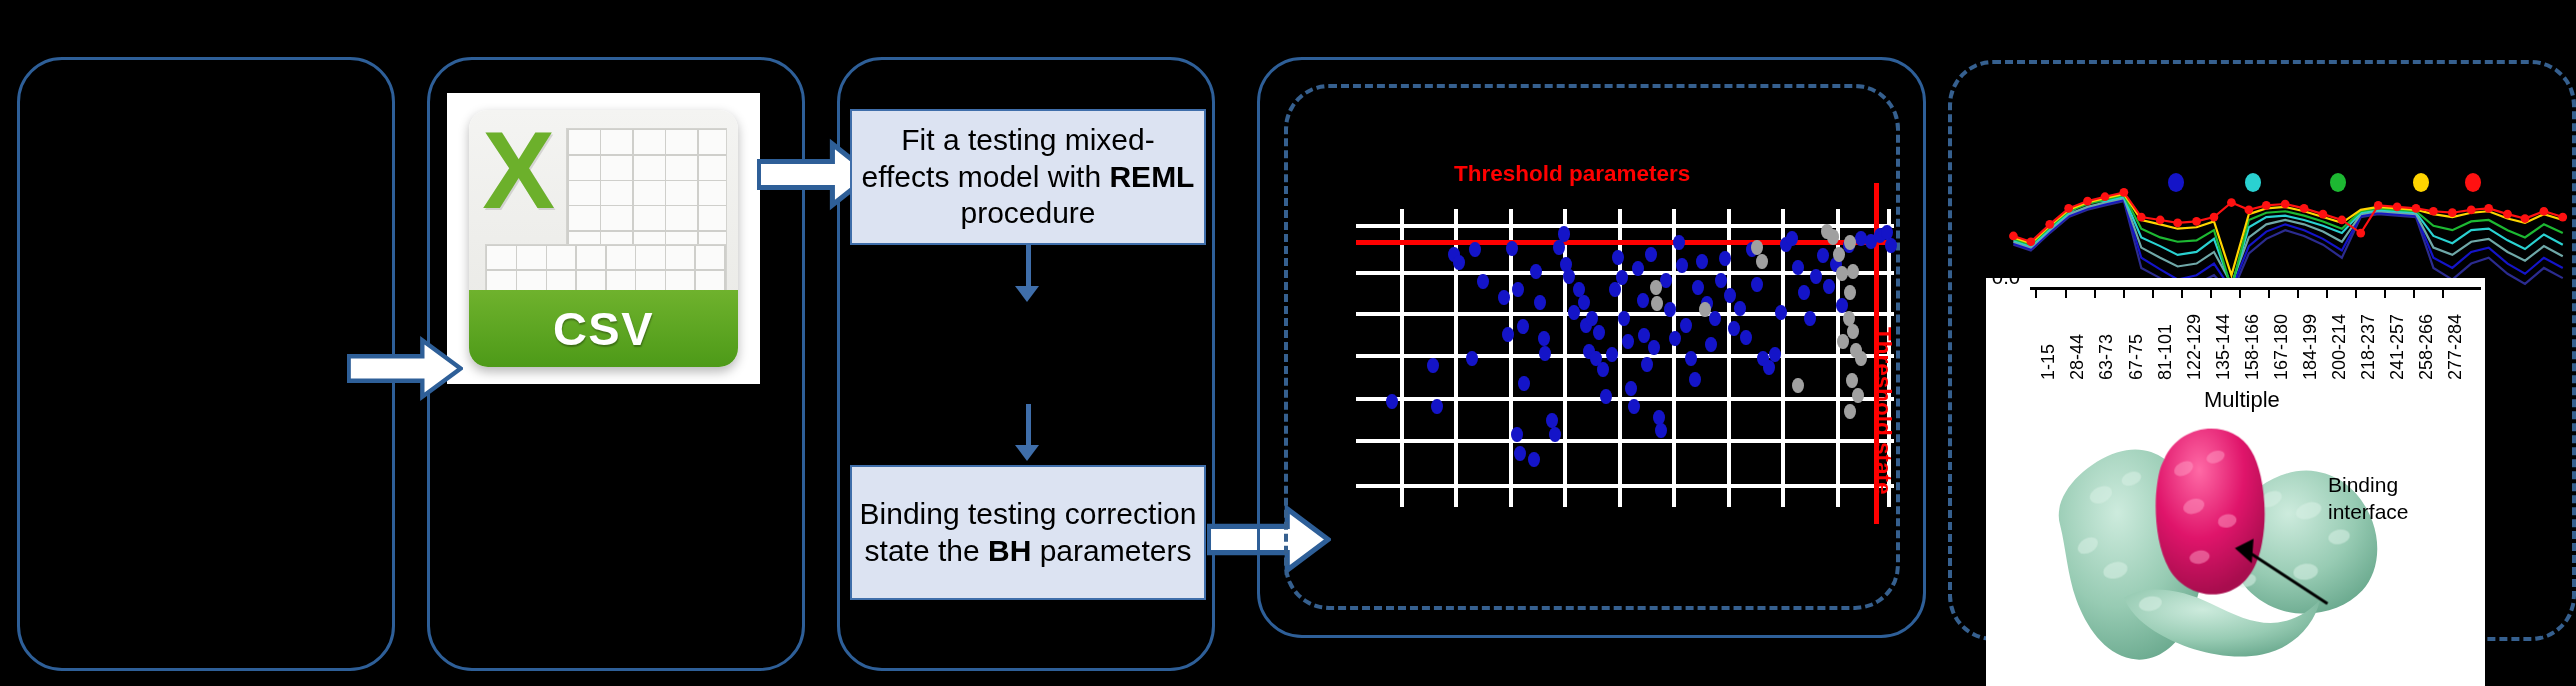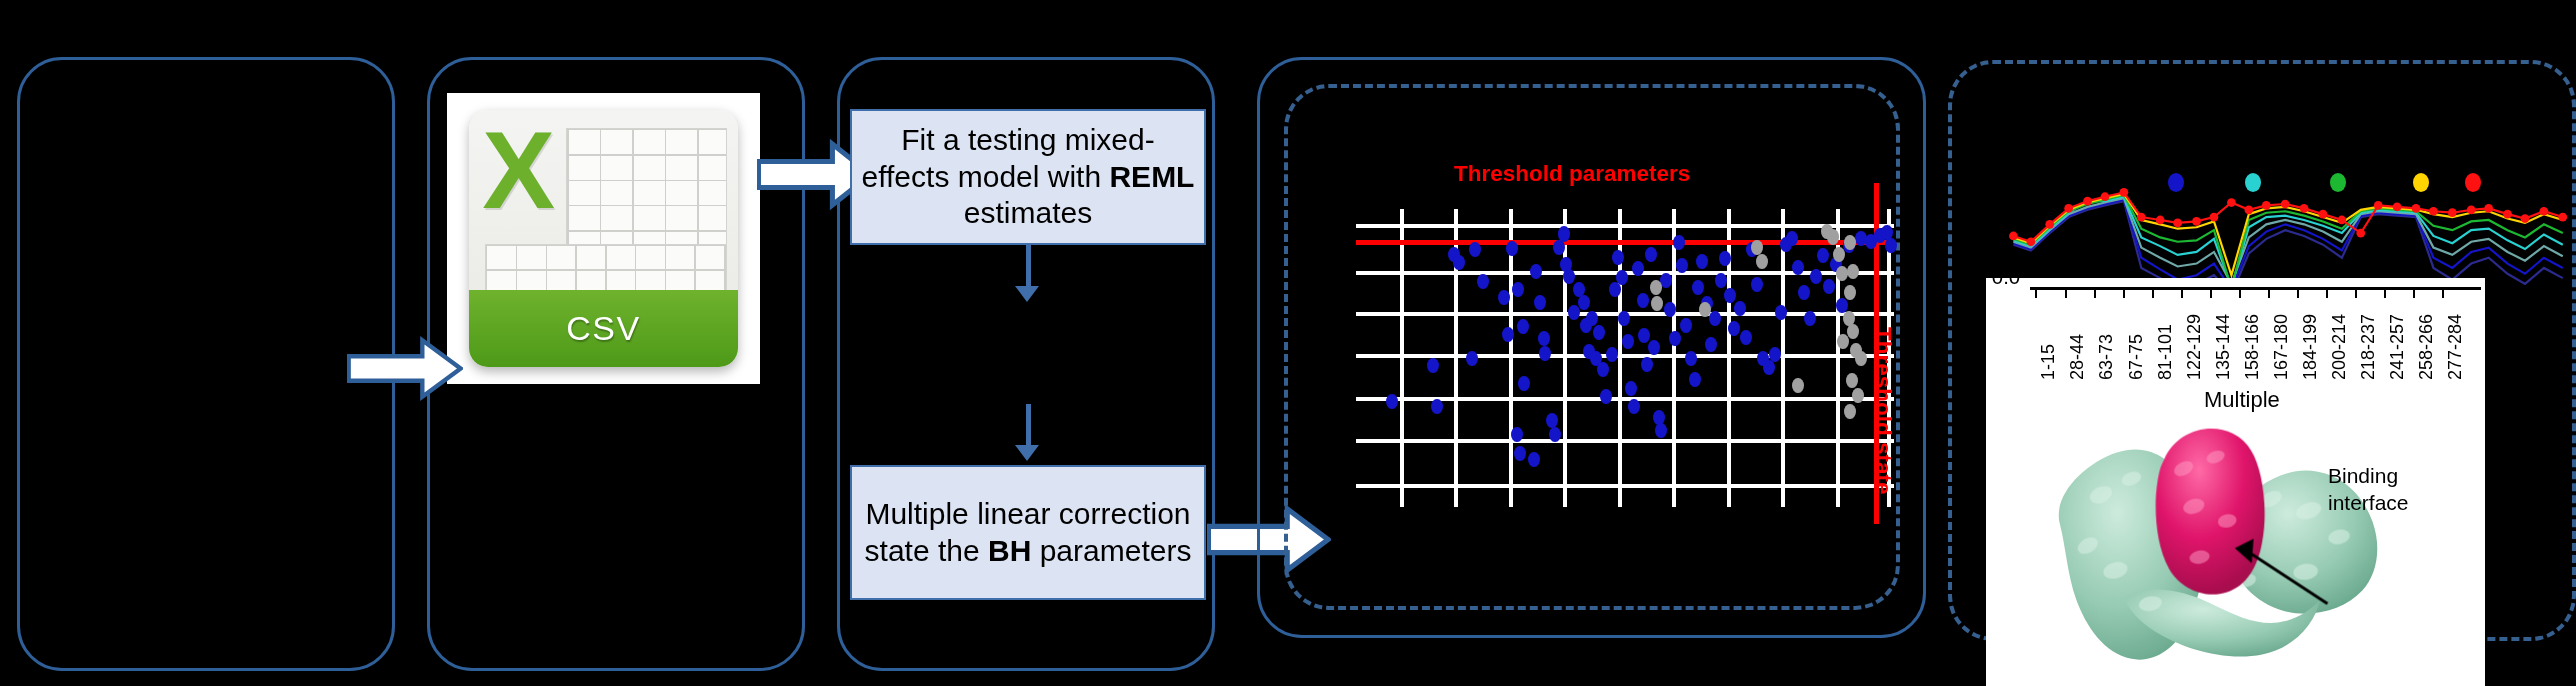--- a/index.html
+++ b/index.html
@@ -59,21 +59,21 @@
     font-size:109px; line-height:1; font-weight:bold;
     color:#6cb02b; font-family:"Liberation Sans", sans-serif;
     text-shadow:1.5px 1.5px 0 rgba(0,0,0,.12);
   }
   .csv-band {
     position:absolute; left:0; right:0; bottom:0; height:30%;
     background:linear-gradient(#6fb22d,#4d9a18);
     display:flex; align-items:center; justify-content:center;
   }
   .csv-band span {
-    color:#fff; font-weight:normal; font-size:34px; letter-spacing:1.5px;
+    color:#fff; font-weight:bold; font-size:47px; letter-spacing:1.5px;
     text-shadow:0.7px 1.5px 1.5px rgba(0,0,0,.3);
   }
 
   
   .proc-box {
     position:absolute;
     background:#dce3f2;
     border:2.2px solid #3f6eaa;
     display:flex; align-items:center; justify-content:center;
     text-align:center;
@@ -186,34 +186,34 @@
   <div class="panel" style="left:837px; top:57px; width:378px; height:614px;"></div>
 
   <div class="arrow" style="left:757px; top:138px; width:116px; height:73px;">
     <svg width="116" height="73" viewBox="0 0 160 100">
       <path d="M2,32 L104,32 L104,8 L157,50 L104,92 L104,68 L2,68 Z" fill="#ffffff" stroke="#2e5f98" stroke-width="7" stroke-linejoin="miter"></path>
     </svg>
   </div>
 
   <div class="proc-box" style="left:850px; top:109px; width:356px; height:136px;">
     <div>
-      <span>Fit a testing mixed-effects model with </span><b>REML</b><span> estimates</span>
+      <span>Fit a testing mixed-effects model with </span><b>REML</b><span> procedure</span>
     </div>
   </div>
 
   <div class="vline" style="left:1026px; top:245px; height:45px;"></div>
   <div class="vtip" style="left:1015px; top:286px;"></div>
 
 
   <div class="vline" style="left:1026px; top:404px; height:45px;"></div>
   <div class="vtip" style="left:1015px; top:445px;"></div>
 
   <div class="proc-box" style="left:850px; top:465px; width:356px; height:135px;">
     <div>
-      <span>Multiple linear correction</span><br>
+      <span>Binding testing correction</span><br>
       <span>state the </span><b>BH</b><span> parameters</span>
     </div>
   </div>
 
   <div class="arrow" style="left:1207px; top:503px; width:124px; height:73px;">
     <svg width="124" height="73" viewBox="0 0 170 100">
       <path d="M2,32 L110,32 L110,8 L166,50 L110,92 L110,68 L2,68 Z" fill="#ffffff" stroke="#2e5f98" stroke-width="7" stroke-linejoin="miter"></path>
     </svg>
   </div>
 
@@ -504,20 +504,20 @@
           <ellipse cx="292" cy="154" rx="13" ry="9" transform="rotate(-12 292 154)"></ellipse>
           <ellipse cx="254" cy="204" rx="14" ry="9" transform="rotate(-10 254 204)"></ellipse>
         </g>
       </g>
       <g stroke="#000" stroke-width="4" fill="#000">
         <line x1="430" y1="268" x2="320" y2="196"></line>
         <polygon points="326,182 306,192 324,208"></polygon>
       </g>
     </svg>
 
-    <div class="binding-label" style="left:342px; top:184px;">
+    <div class="binding-label" style="left:342px; top:193px;">
       <div>Binding</div>
       <div>interface</div>
     </div>
   </div>
 
 </div>
 
 
 </body></html>

